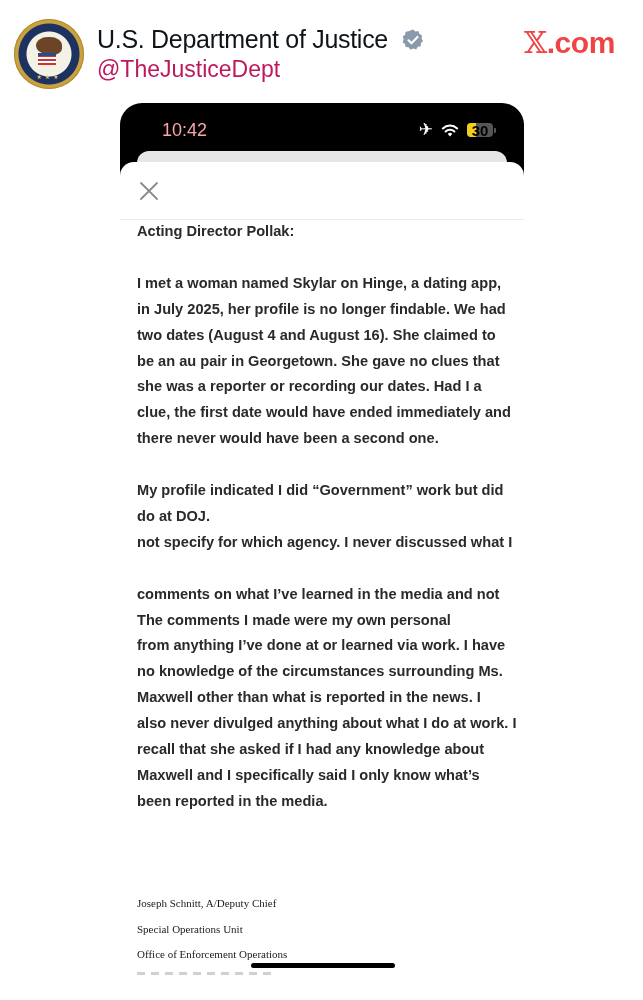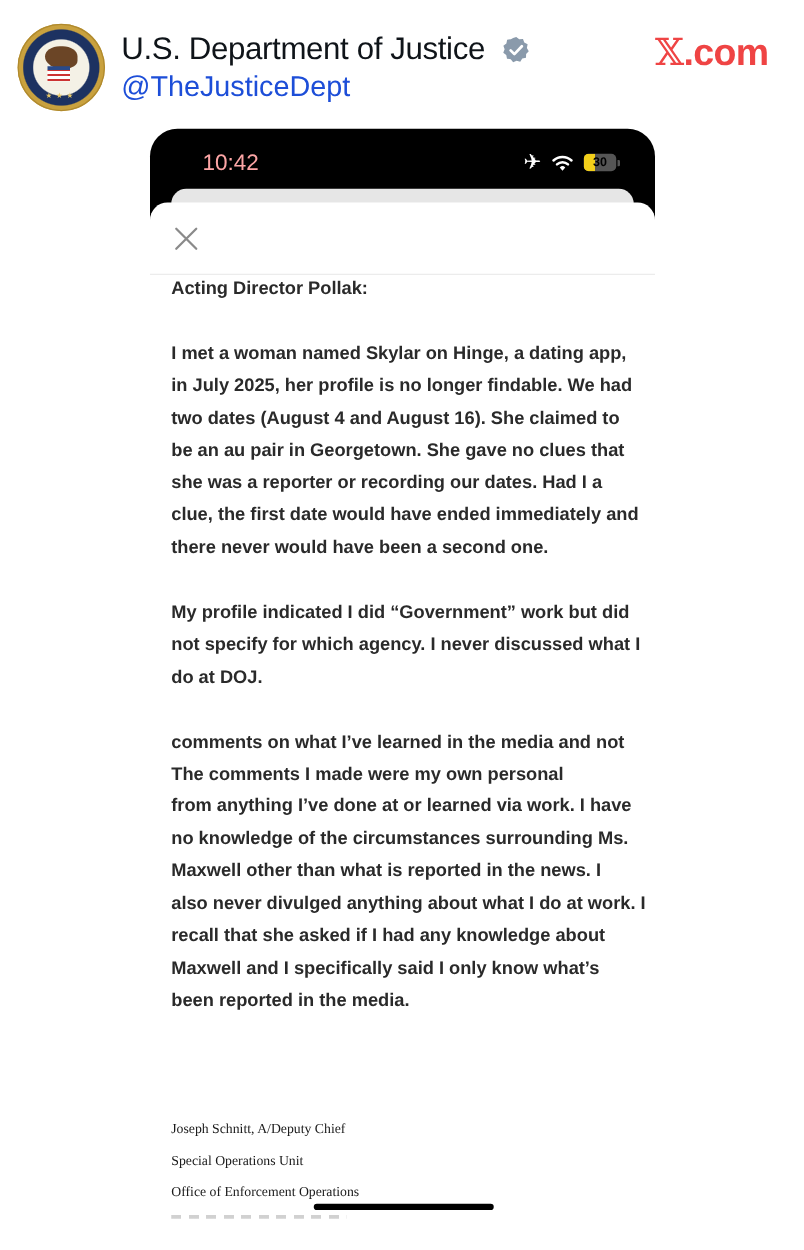--- a/index.html
+++ b/index.html
@@ -32,21 +32,21 @@
       font-size: 6px; color: #e6c766; letter-spacing: 3px;
     }
     .account-name {
       position: absolute; left: 97px; top: 25px; font-size: 25px; font-weight: normal;
       color: #0f1419; letter-spacing: -0.3px; white-space: nowrap;
     }
     .verified {
       position: absolute; left: 401px; top: 28px; width: 24px; height: 24px;
     }
     .handle {
-      position: absolute; left: 97px; top: 56px; font-size: 23px; color: #1d4ed8;
+      position: absolute; left: 97px; top: 56px; font-size: 23px; color: #be185d;
       white-space: nowrap;
     }
     .xcom {
       position: absolute; left: 524px; top: 25px; font-size: 30px; font-weight: bold;
       color: #ef4444; white-space: nowrap; letter-spacing: -0.5px;
     }
     .xcom .x { font-weight: normal; font-family: "DejaVu Serif", serif; font-size: 30px; }
 
     
     .phone {
@@ -57,21 +57,21 @@
       position: absolute; left: 42px; top: 17px; color: #fca5a5; font-size: 18px; font-weight: normal;
     }
     .status-icons { position: absolute; right: 28px; top: 18px; display: flex; align-items: center; gap: 8px; }
     .airplane { color: #fff; font-size: 17px; line-height: 18px; }
     .wifi { width: 18px; height: 16px; }
     .battery {
       position: relative; width: 26px; height: 14px; border-radius: 4px; background: #555;
       overflow: hidden; display: flex; align-items: center; justify-content: center;
     }
     .battery .fill { position: absolute; left: 0; top: 0; bottom: 0; width: 35%; background: #f2cf1a; }
-    .battery span { position: relative; font-size: 10px; font-weight: bold; color: #000; }
+    .battery span { position: relative; font-size: 15px; font-weight: bold; color: #000; }
     .battery-nub { width: 2px; height: 5px; background: #555; border-radius: 0 1px 1px 0; margin-left: -7px; }
 
     .back-card {
       position: absolute; left: 137px; top: 151px; width: 370px; height: 40px;
       background: #e6e6e6; border-radius: 12px 12px 0 0;
     }
     .sheet {
       position: absolute; left: 120px; top: 162px; width: 404px; height: 838px;
       background: #fff; border-radius: 14px 14px 0 0;
     }
@@ -159,22 +159,22 @@
       <p>two dates (August 4 and August 16).  She claimed to</p>
       <p>be an au pair in Georgetown.  She gave no clues that</p>
       <p>she was a reporter or recording our dates.  Had I a</p>
       <p>clue, the first date would have ended immediately and</p>
       <p>there never would have been a second one.</p>
     </div>
     <div class="gap"></div>
 
     <div>
       <p>My profile indicated I did “Government” work but did</p>
+      <p>do at DOJ.</p>
       <p>not specify for which agency.  I never discussed what I</p>
-      <p>do at DOJ.</p>
     </div>
     <div class="gap"></div>
 
     <div>
       <p>comments on what I’ve learned in the media and not</p>
       <p>The comments I made were my own personal</p>
       <p>from anything I’ve done at or learned via work.  I have</p>
       <p>no knowledge of the circumstances surrounding Ms.</p>
       <p>Maxwell other than what is reported in the news.  I</p>
       <p>also never divulged anything about what I do at work.  I</p>

